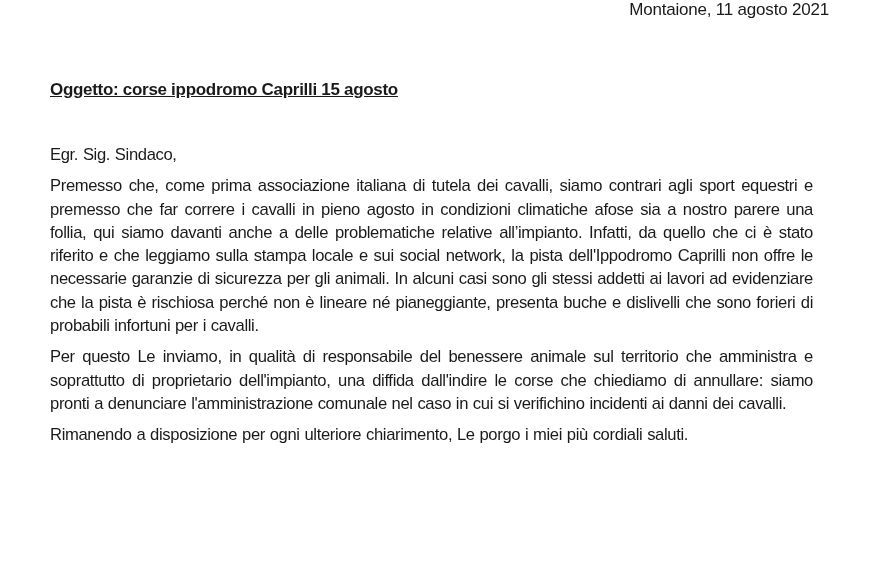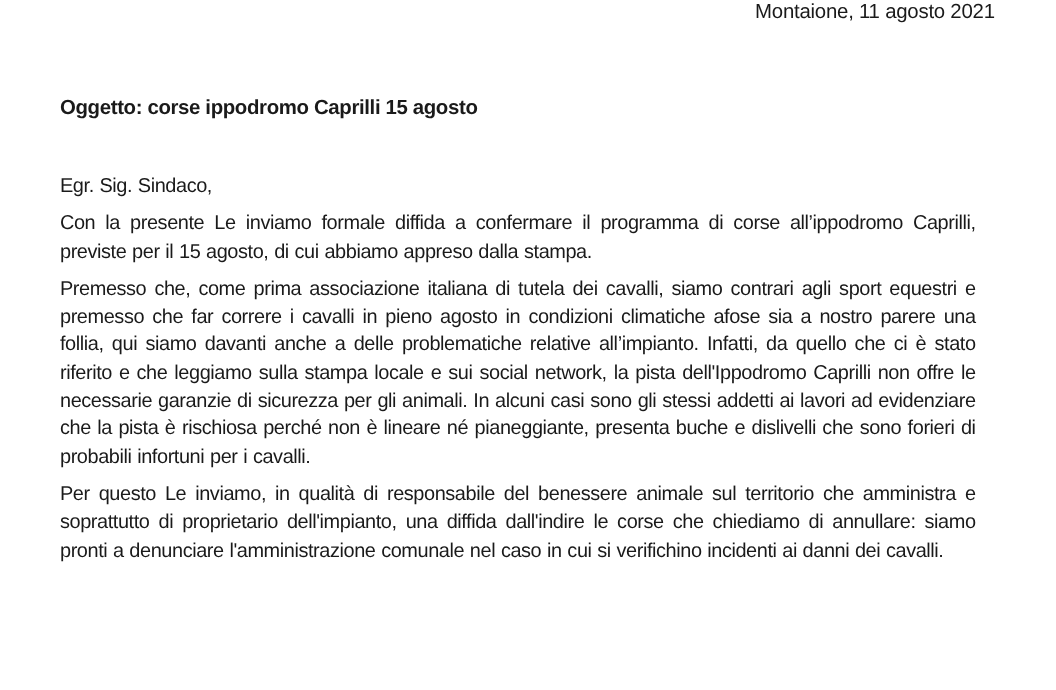--- a/index.html
+++ b/index.html
@@ -31,20 +31,21 @@
       letter-spacing: -0.2px;
       margin-left: 40px;
     }
     .subject {
       position: absolute;
       left: 0;
       top: 80px;
       font-size: 17px;
       line-height: 20px;
       font-weight: bold;
+      text-decoration: underline;
       white-space: nowrap;
       letter-spacing: -0.3px;
     }
     .body {
       position: absolute;
       left: 0;
       top: 143px;
       width: 779px;
       font-size: 16.6px;
       line-height: 23.3px;
@@ -64,17 +65,17 @@
     }
   </style>
 </head>
 <body>
 
 <div class="page">
   <div class="date">Montaione, 11 agosto 2021</div>
   <div class="subject">Oggetto: corse ippodromo Caprilli 15 agosto</div>
   <div class="body">
     <p class="salutation">Egr. Sig. Sindaco,</p>
-    <p>Con la presente Le inviamo formale diffida a confermare il programma di corse all’ippodromo Caprilli, previste per il 15 agosto, di cui abbiamo appreso dalla stampa.</p>
     <p>Premesso che, come prima associazione italiana di tutela dei cavalli, siamo contrari agli sport equestri e premesso che far correre i cavalli in pieno agosto in condizioni climatiche afose sia a nostro parere una follia, qui siamo davanti anche a delle problematiche relative all’impianto. Infatti, da quello che ci è stato riferito e che leggiamo sulla stampa locale e sui social network, la pista dell'Ippodromo Caprilli non offre le necessarie garanzie di sicurezza per gli animali. In alcuni casi sono gli stessi addetti ai lavori ad evidenziare che la pista è rischiosa perché non è lineare né pianeggiante, presenta buche e dislivelli che sono forieri di probabili infortuni per i cavalli.</p>
     <p>Per questo Le inviamo, in qualità di responsabile del benessere animale sul territorio che amministra e soprattutto di proprietario dell'impianto, una diffida dall'indire le corse che chiediamo di annullare: siamo pronti a denunciare l'amministrazione comunale nel caso in cui si verifichino incidenti ai danni dei cavalli.</p>
+    <p class="closing">Rimanendo a disposizione per ogni ulteriore chiarimento, Le porgo i miei più cordiali saluti.</p>
   </div>
 </div>
 
 </body></html>

